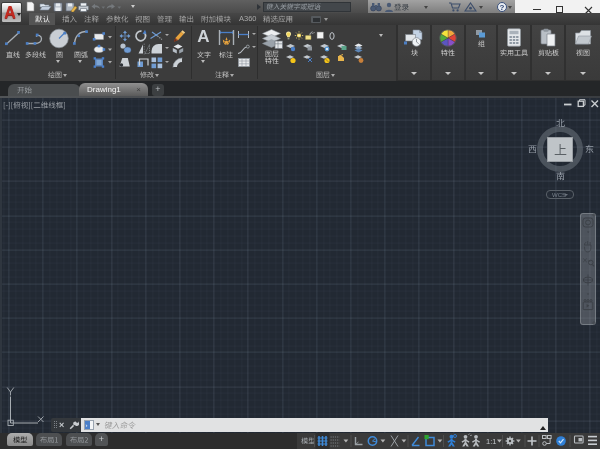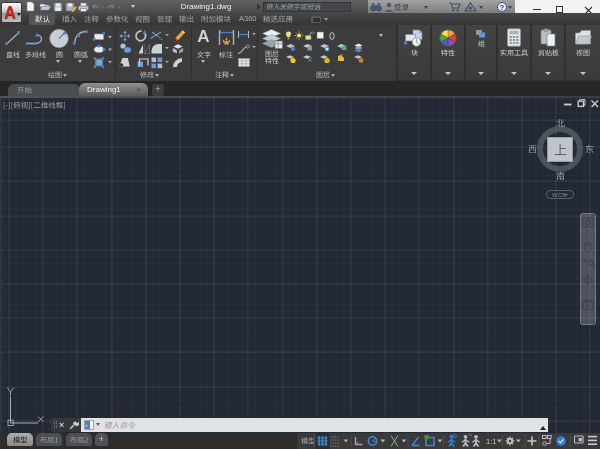--- a/index.html
+++ b/index.html
@@ -46,21 +46,20 @@
     <path d="M56.5 7.5 h6 v3 h-6 z" fill="#eef1f4" stroke="#666e78" stroke-width="0.6"></path>
 
     <path d="M67.5 5.5 l3.5 -2.8 v1.6 c3,0 4.5,1.2 4.8,3.6 c-1.2,-1.2 -2.6,-1.6 -4.8,-1.6 v1.8 z" fill="#75797d"></path>
     <path d="M77.5 5.5 l1.8 2.2 l1.8 -2.2 z" fill="#6d7174"></path>
 
     <path d="M91 5.5 l-3.5 -2.8 v1.6 c-3,0 -4.5,1.2 -4.8,3.6 c1.2,-1.2 2.6,-1.6 4.8,-1.6 v1.8 z" fill="#75797d"></path>
     <path d="M93.5 5.5 l1.8 2.2 l1.8 -2.2 z" fill="#6d7174"></path>
   </svg>
   <div class="abs" style="left:131px;top:5px;width:0;height:0;border:2px solid transparent;border-top:3px solid #ccc;"></div>
 
-  <div class="abs" style="left:146px;top:2px;width:120px;height:10px;color:#efefef;font-size:8px;line-height:10px;text-align:center;">Drawing1.dwg</div>
 
   <div class="abs" style="left:257px;top:4px;width:0;height:0;border:3px solid transparent;border-left:4px solid #2f3338;"></div>
   <div class="abs" style="left:263px;top:2px;width:88px;height:10px;background:#43474b;border:1px solid #303438;"></div>
     <svg class="abs" style="left:266.0px;top:2.3px;" width="56" height="10" viewBox="0 0 56 10">
       <path d="M0.3 4.8V5.2H1.1V6.6C1.1 6.9 0.9 7.1 0.8 7.2C0.9 7.3 1 7.5 1.1 7.6C1.2 7.5 1.3 7.4 2.4 6.6C2.3 6.5 2.3 6.4 2.2 6.2L1.6 6.7V5.2H2.3V4.8H1.6V3.9H2.2V3.4H0.6C0.8 3.2 0.9 2.9 1.1 2.7H2.3V2.2H1.3C1.4 2 1.4 1.7 1.5 1.5L1.1 1.4C0.9 2.1 0.6 2.8 0.2 3.2C0.3 3.3 0.4 3.5 0.5 3.6L0.6 3.4V3.9H1.1V4.8ZM3.9 2V2.3H4.7V2.9H3.8V3.3H4.7V3.8H3.9V4.2H4.7V4.7H3.9V5.1H4.7V5.7H3.7V6.1H4.7V6.9H5.1V6.1H6.4V5.7H5.1V5.1H6.3V4.7H5.1V4.2H6.1V3.3H6.6V2.9H6.1V2H5.1V1.4H4.7V2ZM5.1 3.3H5.8V3.8H5.1ZM5.1 2.9V2.3H5.8V2.9ZM2.5 4.4C2.5 4.3 2.5 4.3 2.6 4.2H3.3C3.3 4.8 3.2 5.3 3.1 5.7C3 5.5 2.9 5.2 2.8 4.9L2.4 5C2.6 5.5 2.7 5.9 2.9 6.2C2.7 6.7 2.3 7.1 2 7.4C2.1 7.5 2.2 7.6 2.2 7.7C2.6 7.5 2.9 7.1 3.1 6.6C3.8 7.4 4.6 7.6 5.5 7.6H6.4C6.4 7.5 6.5 7.3 6.6 7.1C6.3 7.2 5.7 7.2 5.5 7.2C4.7 7.2 3.9 7 3.3 6.2C3.5 5.6 3.7 4.8 3.8 3.8L3.5 3.8L3.4 3.8H3C3.3 3.3 3.6 2.6 3.8 1.9L3.5 1.8L3.4 1.8H2.4V2.3H3.2C3 2.9 2.8 3.4 2.7 3.6C2.6 3.8 2.4 4 2.3 4C2.4 4.1 2.5 4.3 2.5 4.4Z M8.8 2C9.3 2.3 9.6 2.7 9.9 3.1C9.5 5.1 8.6 6.4 7.1 7.2C7.2 7.3 7.5 7.5 7.5 7.6C8.9 6.8 9.8 5.6 10.3 3.8C11.1 5.2 11.5 6.7 13.1 7.6C13.1 7.5 13.3 7.2 13.4 7C11.1 5.7 11.3 3.1 9.1 1.6Z M15.1 1.7C15.4 2.1 15.7 2.5 15.8 2.9H14.5V3.4H16.7V4.2C16.7 4.3 16.7 4.5 16.7 4.6H14.1V5.1H16.6C16.4 5.8 15.8 6.6 13.9 7.2C14.1 7.3 14.2 7.6 14.3 7.7C16 7.1 16.8 6.3 17.1 5.5C17.7 6.5 18.6 7.3 19.8 7.6C19.8 7.5 20 7.3 20.1 7.1C18.9 6.8 18 6.1 17.4 5.1H20V4.6H17.3L17.3 4.2V3.4H19.6V2.9H18.2C18.5 2.5 18.8 2 19 1.6L18.4 1.5C18.3 1.9 18 2.5 17.7 2.9H15.8L16.3 2.6C16.1 2.3 15.8 1.8 15.6 1.5Z M20.7 4.8V5.2H21.5V6.6C21.5 6.9 21.3 7.1 21.2 7.2C21.3 7.3 21.4 7.5 21.5 7.6C21.6 7.5 21.7 7.4 22.8 6.6C22.7 6.5 22.7 6.4 22.6 6.2L22 6.7V5.2H22.7V4.8H22V3.9H22.6V3.4H21C21.2 3.2 21.3 2.9 21.5 2.7H22.7V2.2H21.7C21.8 2 21.8 1.7 21.9 1.5L21.5 1.4C21.3 2.1 21 2.8 20.6 3.2C20.7 3.3 20.8 3.5 20.9 3.6L21 3.4V3.9H21.5V4.8ZM24.3 2V2.3H25.1V2.9H24.2V3.3H25.1V3.8H24.3V4.2H25.1V4.7H24.3V5.1H25.1V5.7H24.1V6.1H25.1V6.9H25.5V6.1H26.8V5.7H25.5V5.1H26.7V4.7H25.5V4.2H26.5V3.3H27V2.9H26.5V2H25.5V1.4H25.1V2ZM25.5 3.3H26.2V3.8H25.5ZM25.5 2.9V2.3H26.2V2.9ZM22.9 4.4C22.9 4.3 22.9 4.3 23 4.2H23.7C23.7 4.8 23.6 5.3 23.5 5.7C23.4 5.5 23.3 5.2 23.2 4.9L22.8 5C23 5.5 23.1 5.9 23.3 6.2C23.1 6.7 22.7 7.1 22.4 7.4C22.5 7.5 22.6 7.6 22.6 7.7C23 7.5 23.3 7.1 23.5 6.6C24.2 7.4 25 7.6 25.9 7.6H26.8C26.8 7.5 26.9 7.3 27 7.1C26.7 7.2 26.1 7.2 25.9 7.2C25.1 7.2 24.3 7 23.7 6.2C23.9 5.6 24.1 4.8 24.2 3.8L23.9 3.8L23.8 3.8H23.4C23.7 3.3 24 2.6 24.2 1.9L23.9 1.8L23.8 1.8H22.8V2.3H23.6C23.4 2.9 23.2 3.4 23.1 3.6C23 3.8 22.8 4 22.7 4C22.8 4.1 22.9 4.3 22.9 4.4Z M30.3 4.7V5.1H27.7V5.6H30.3V7C30.3 7.1 30.3 7.2 30.2 7.2C30 7.2 29.6 7.2 29.2 7.2C29.2 7.3 29.3 7.5 29.4 7.7C29.9 7.7 30.3 7.7 30.5 7.6C30.8 7.5 30.9 7.4 30.9 7.1V5.6H33.5V5.1H30.9V4.8C31.5 4.5 32.1 4.1 32.5 3.6L32.2 3.4L32 3.4H28.8V3.9H31.5C31.2 4.2 30.7 4.5 30.3 4.7ZM30.1 1.5C30.2 1.7 30.3 1.9 30.4 2.1H27.7V3.5H28.2V2.6H32.9V3.5H33.5V2.1H31C30.9 1.9 30.8 1.6 30.6 1.4Z M38.7 1.8C39.1 2 39.6 2.3 39.9 2.5L40.2 2.2C39.9 1.9 39.4 1.6 39 1.4ZM34.4 6.7 34.5 7.2C35.3 7 36.4 6.8 37.5 6.6L37.4 6.1C36.3 6.3 35.2 6.6 34.4 6.7ZM35.3 4.1H36.7V5.2H35.3ZM34.9 3.6V5.7H37.2V3.6ZM34.5 2.5V3H37.8C37.9 4.1 38.1 5.1 38.3 5.9C37.8 6.5 37.3 6.9 36.7 7.3C36.8 7.4 37 7.6 37.1 7.7C37.6 7.4 38.1 7 38.5 6.5C38.8 7.2 39.2 7.7 39.7 7.7C40.3 7.7 40.4 7.4 40.5 6.2C40.4 6.1 40.2 6 40.1 5.9C40.1 6.8 40 7.2 39.8 7.2C39.4 7.2 39.1 6.7 38.9 6C39.4 5.4 39.8 4.5 40.1 3.6L39.6 3.5C39.4 4.2 39.1 4.8 38.7 5.4C38.5 4.7 38.4 3.9 38.4 3H40.4V2.5H38.3C38.3 2.2 38.3 1.8 38.3 1.4H37.8C37.8 1.8 37.8 2.2 37.8 2.5Z M43.8 1.7V2.2H47.3V1.7ZM44.2 5.5C44.4 5.9 44.6 6.5 44.7 6.9L45.2 6.8C45.1 6.4 44.9 5.8 44.7 5.4ZM44.5 3.4H46.5V4.6H44.5ZM44 2.9V5.1H47V2.9ZM46.3 5.3C46.2 5.8 45.9 6.5 45.7 7H43.5V7.5H47.3V7H46.2C46.4 6.5 46.6 5.9 46.8 5.4ZM41.7 1.4C41.6 2.3 41.4 3.1 41.1 3.6C41.2 3.7 41.4 3.8 41.5 3.9C41.6 3.6 41.8 3.2 41.9 2.8H42.3V3.9L42.3 4.1H41.1V4.6H42.2C42.2 5.5 41.9 6.5 41.1 7.2C41.1 7.3 41.3 7.5 41.4 7.6C42 7 42.3 6.4 42.5 5.7C42.8 6.1 43.1 6.6 43.3 6.9L43.6 6.4C43.5 6.2 42.9 5.4 42.6 5.1C42.7 4.9 42.7 4.8 42.7 4.6H43.7V4.1H42.7L42.7 3.9V2.8H43.6V2.3H42C42.1 2.1 42.1 1.8 42.2 1.5Z M48.3 1.9C48.6 2.2 49.1 2.7 49.3 3L49.6 2.6C49.4 2.3 49 1.9 48.6 1.6ZM50.3 2.9V3.3H51.1C51.1 3.7 51 4 50.9 4.3H49.8V4.7H54.1V4.3H53.3C53.4 3.8 53.4 3.3 53.4 2.9L53.1 2.9L53 2.9H51.7L51.9 2.1H53.9V1.7H50V2.1H51.4L51.2 2.9ZM51.4 4.3 51.7 3.3H52.9C52.9 3.6 52.9 4 52.8 4.3ZM50.3 5.3V7.7H50.8V7.4H53.1V7.7H53.7V5.3ZM50.8 7V5.8H53.1V7ZM48.9 7.5C49 7.4 49.1 7.2 50.3 6.4C50.2 6.3 50.2 6.1 50.1 6L49.3 6.5V3.6H47.9V4.1H48.9V6.5C48.9 6.8 48.7 7 48.6 7C48.7 7.1 48.8 7.4 48.9 7.5Z" fill="#9aa0a6" transform="skewX(-10)" transform-origin="0 7.1"></path>
     </svg>
 
   <svg class="abs" style="left:370px;top:2px;" width="12" height="10" viewBox="0 0 12 10">
     <circle cx="3.2" cy="6.4" r="2.6" fill="#4a5a74" stroke="#2d3952" stroke-width="0.5"></circle>
     <circle cx="8.8" cy="6.4" r="2.6" fill="#4a5a74" stroke="#2d3952" stroke-width="0.5"></circle>

